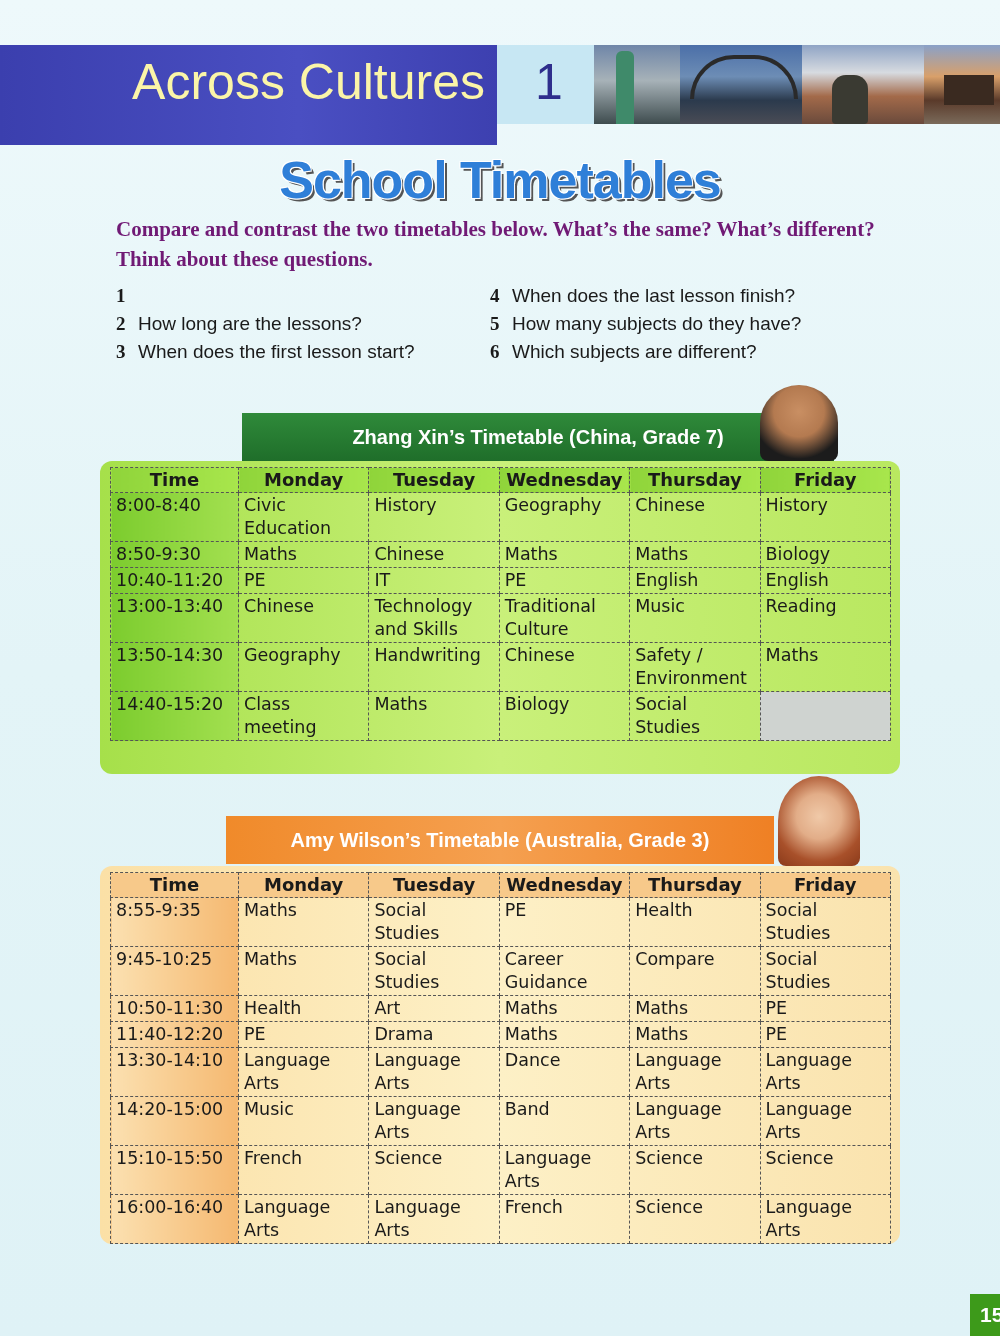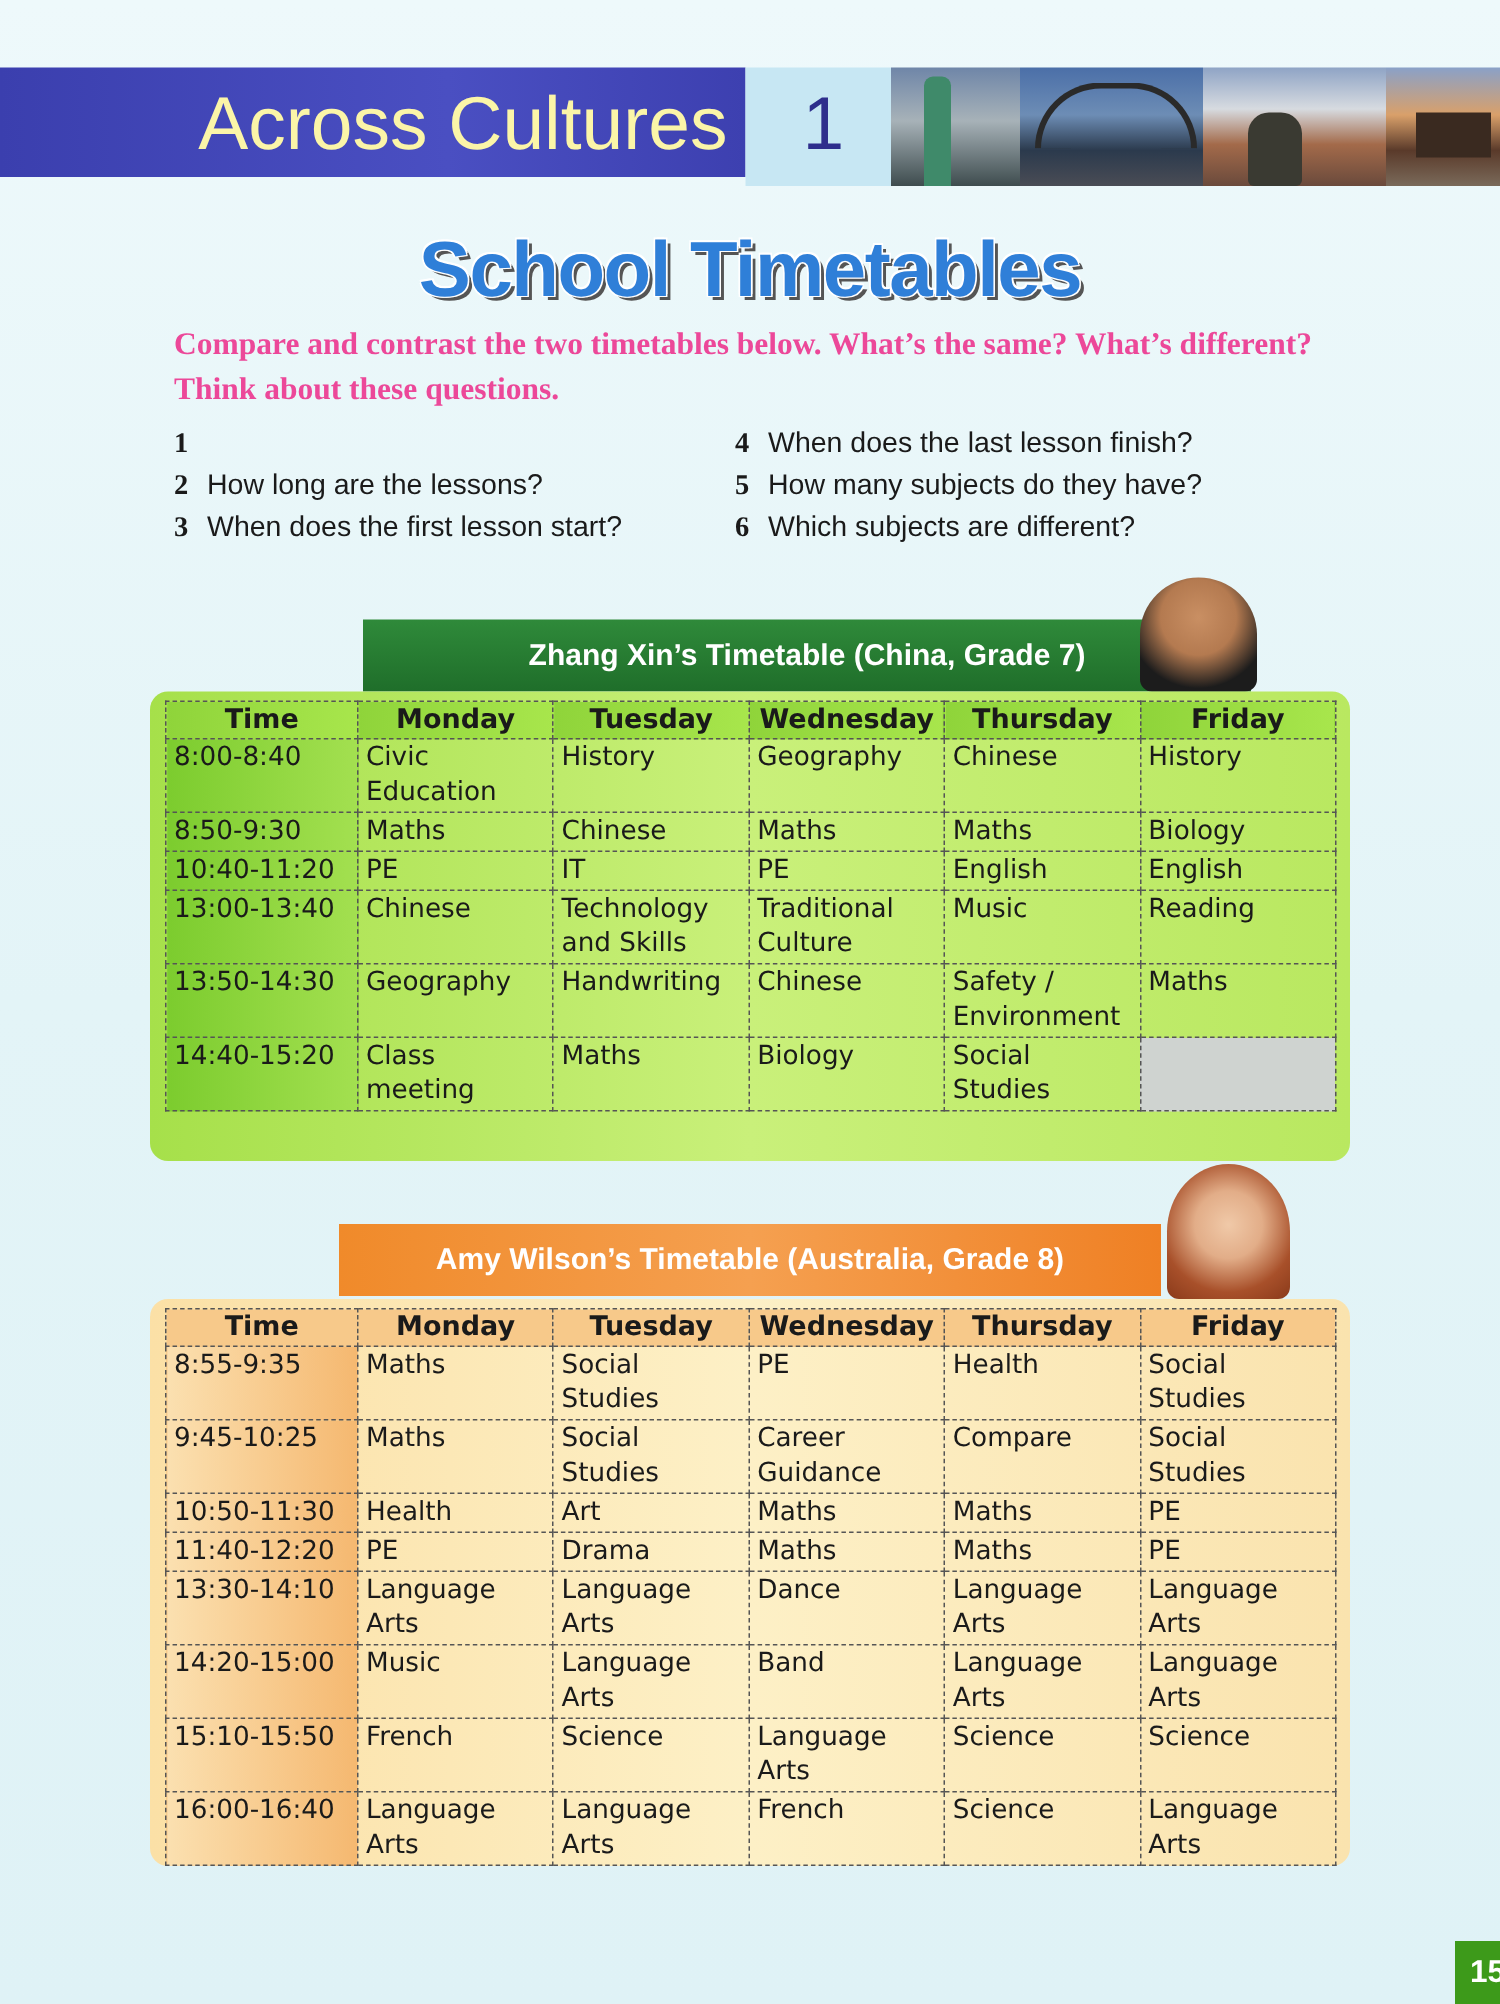--- a/index.html
+++ b/index.html
@@ -3,21 +3,21 @@
 <meta charset="utf-8">
 <style>
   html, body { margin: 0; padding: 0; }
   body {
     width: 1000px; height: 1336px; position: relative; overflow: hidden;
     background: linear-gradient(180deg, #eef9fb 0%, #e3f4f7 50%, #dff2f6 100%);
     font-family: "Liberation Sans", sans-serif;
   }
   .banner { position: absolute; left: 0; top: 45px; width: 1000px; height: 79px; }
   .banner-blue {
-    position: absolute; left: 0; top: 0; width: 497px; height: 73px;
+    position: absolute; left: 0; top: 0; width: 497px; height: 100px;
     background: linear-gradient(90deg, #3b3fae 0%, #4a4fc2 60%, #3d40b0 100%);
   }
   .banner-title {
     position: absolute; right: 12px; top: 8px; font-size: 50px; font-weight: normal;
     color: #fbf5a8; letter-spacing: 0px;
   }
   .banner-num-bg {
     position: absolute; left: 497px; top: 0; width: 97px; height: 79px; background: #c7e7f3;
   }
   .banner-num {
@@ -34,21 +34,21 @@
   .lion { position: absolute; left: 30px; top: 30px; width: 36px; height: 49px; background: #3a3a32; border-radius: 14px 14px 4px 4px; }
   .tower { position: absolute; left: 20px; top: 30px; width: 50px; height: 30px; background: #3a2a20; }
 
   .title {
     position: absolute; left: 0; width: 1000px; top: 150px; text-align: center;
     font-size: 52px; font-weight: bold; color: #2f7fd8; letter-spacing: -1px;
     text-shadow: -1px -1px 0 #fff, 1px -1px 0 #fff, -1px 1px 0 #fff, 1px 1px 0 #fff, 3px 3px 0 #555;
   }
   .intro {
     position: absolute; left: 116px; top: 214px; width: 760px;
-    font-family: "Liberation Serif", serif; font-weight: bold; font-size: 21px; line-height: 30px; color: #ec4899;
+    font-family: "Liberation Serif", serif; font-weight: bold; font-size: 21px; line-height: 30px; color: #701a75;
   }
   .questions {
     position: absolute; top: 282px; font-family: "Liberation Sans", sans-serif;
     font-size: 19px; line-height: 28px; color: #1a1a1a;
   }
   .q-left { left: 116px; width: 360px; }
   .q-right { left: 490px; width: 400px; }
   .q { display: flex; }
   .q-num { font-family: "Liberation Serif", serif; font-weight: bold; width: 22px; flex: none; }
   .q-text { flex: 1; }
@@ -214,21 +214,21 @@
           <td>Class meeting</td>
           <td>Maths</td>
           <td>Biology</td>
           <td>Social Studies</td>
           <td class="empty"></td>
         </tr>
       </tbody>
   </table>
 </div>
 
-<div class="tt-header tt2-header">Amy Wilson’s Timetable (Australia, Grade 8)</div>
+<div class="tt-header tt2-header">Amy Wilson’s Timetable (Australia, Grade 3)</div>
 <div class="avatar avatar2"></div>
 <div class="tt-panel tt2-panel">
   <table class="tt tt2" id="tt1">
     <colgroup>
         <col class="c-time">
         <col class="c-day">
         <col class="c-day">
         <col class="c-day">
         <col class="c-day">
         <col class="c-day">

